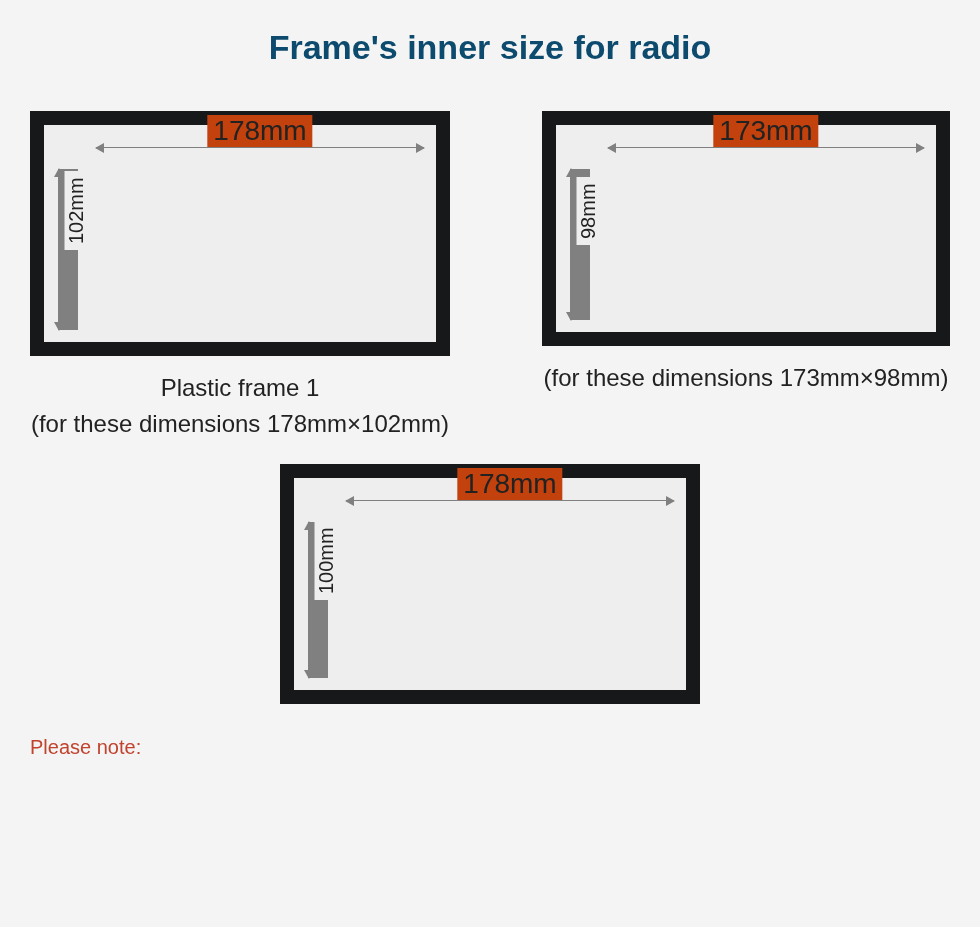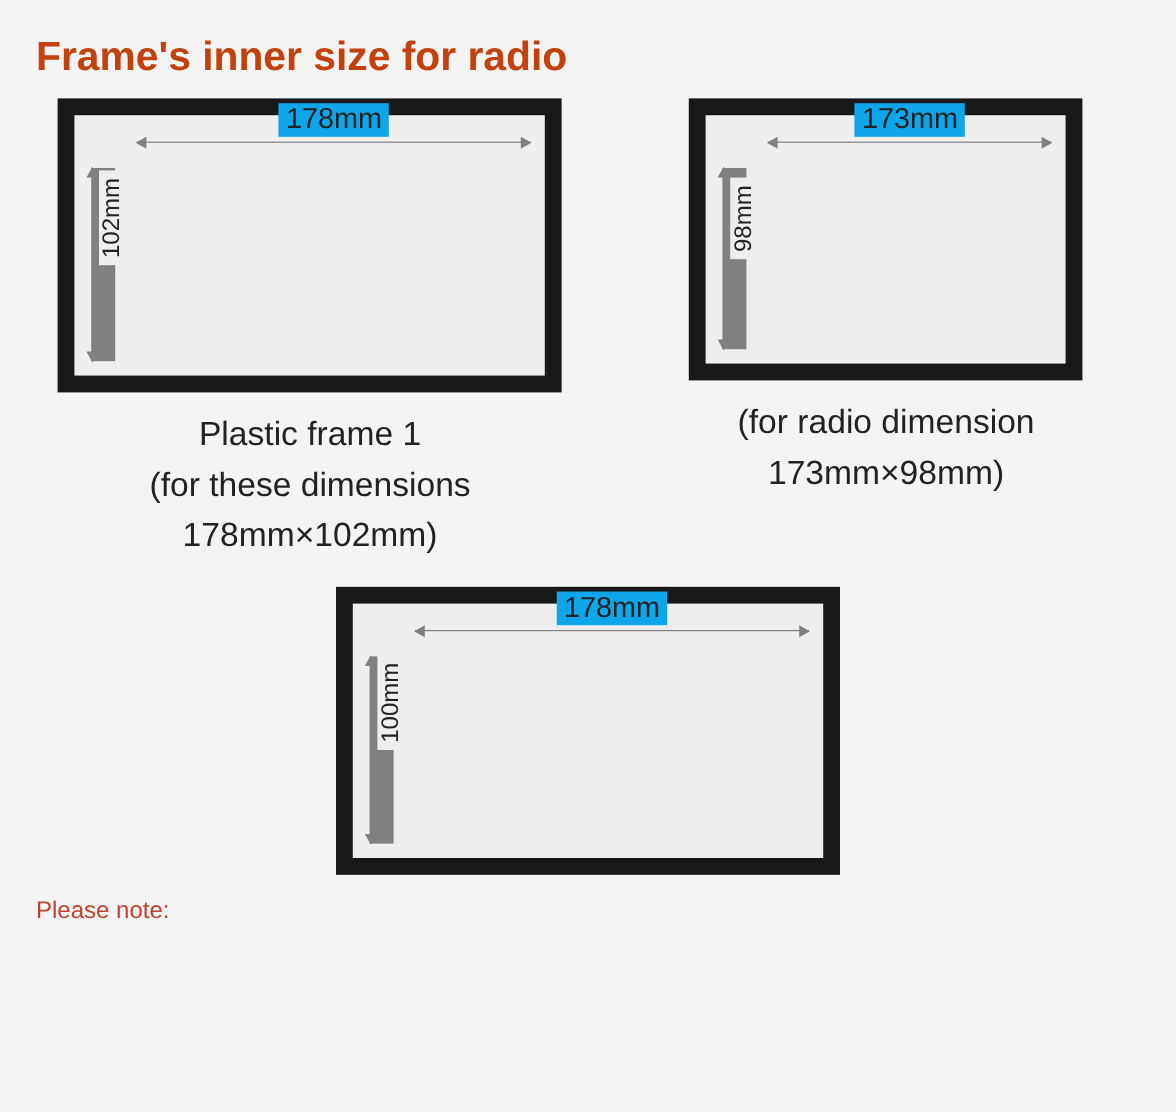--- a/index.html
+++ b/index.html
@@ -6,26 +6,26 @@
   body {
     width: 980px;
     height: 927px;
     background: #f4f4f4;
     font-family: Arial, Helvetica, sans-serif;
     color: #222;
     position: relative;
     padding: 10px 30px 30px 30px;
   }
   .title {
-    text-align: left;
+    text-align: center;
     font-size: 34px;
     font-weight: bold;
-    color: #c2410c;
+    color: #0c4a6e;
     margin-top: 18px;
-    margin-bottom: 15px;
+    margin-bottom: 44px;
   }
   .row {
     display: flex;
     justify-content: space-between;
     gap: 40px;
   }
   .row-center {
     display: flex;
     justify-content: center;
   }
@@ -33,21 +33,21 @@
     display: flex;
     flex-direction: column;
     align-items: center;
   }
   .frame {
     position: relative;
     border: 14px solid #16181a;
     background: #eeeeee;
   }
   .f1 { width: 420px; height: 245px; }
-  .f2 { width: 328px; height: 235px; }
+  .f2 { width: 408px; height: 235px; }
   .f3 { width: 420px; height: 240px; }
 
   .dim-h {
     position: absolute;
     top: 12px;
     left: 52px;
     right: 12px;
     height: 20px;
     display: flex;
     align-items: center;
@@ -67,22 +67,22 @@
     border-top: 5px solid transparent;
     border-bottom: 5px solid transparent;
   }
   .dim-h .line::before { left: -1px; border-right: 9px solid #808080; }
   .dim-h .line::after  { right: -1px; border-left: 9px solid #808080; }
   .dim-h .lbl {
     position: absolute;
     left: 50%;
     transform: translateX(-50%);
     top: -22px;
-    font-size: 24px;
-    background: #0ea5e9;
+    font-size: 28px;
+    background: #c2410c;
     padding: 0 6px;
   }
 
   .dim-v {
     position: absolute;
     left: 14px;
     top: 44px;
     bottom: 12px;
     width: 20px;
     display: flex;
@@ -113,26 +113,26 @@
     transform-origin: left center;
     font-size: 20px;
     background: #eeeeee;
     padding: 0 6px;
     white-space: nowrap;
   }
 
   .caption {
     text-align: center;
     margin-top: 14px;
-    font-size: 28px;
+    font-size: 24px;
     line-height: 1.5;
   }
 
   .note {
-    margin-top: 14px;
+    margin-top: 27px;
     color: #c1432e;
     font-size: 20px;
     line-height: 1.6;
   }
   .note-head { margin-bottom: 2px; }
 </style>
 </head>
 <body>
 
 <div class="title">Frame's inner size for radio</div>
@@ -161,21 +161,21 @@
       <div class="dim-h">
         <div class="line"></div>
         <div class="lbl">173mm</div>
       </div>
       <div class="dim-v">
         <div class="line"></div>
         <div class="lbl">98mm</div>
       </div>
     </div>
     <div class="caption">
-      <div>(for radio dimension 173mm×98mm)</div>
+      <div>(for these dimensions 173mm×98mm)</div>
     </div>
   </div>
 
 </div>
 
 <div class="row-center" style="margin-top:22px;">
   <div class="frame-block">
     <div class="frame f3">
       <div class="dim-h">
         <div class="line"></div>

